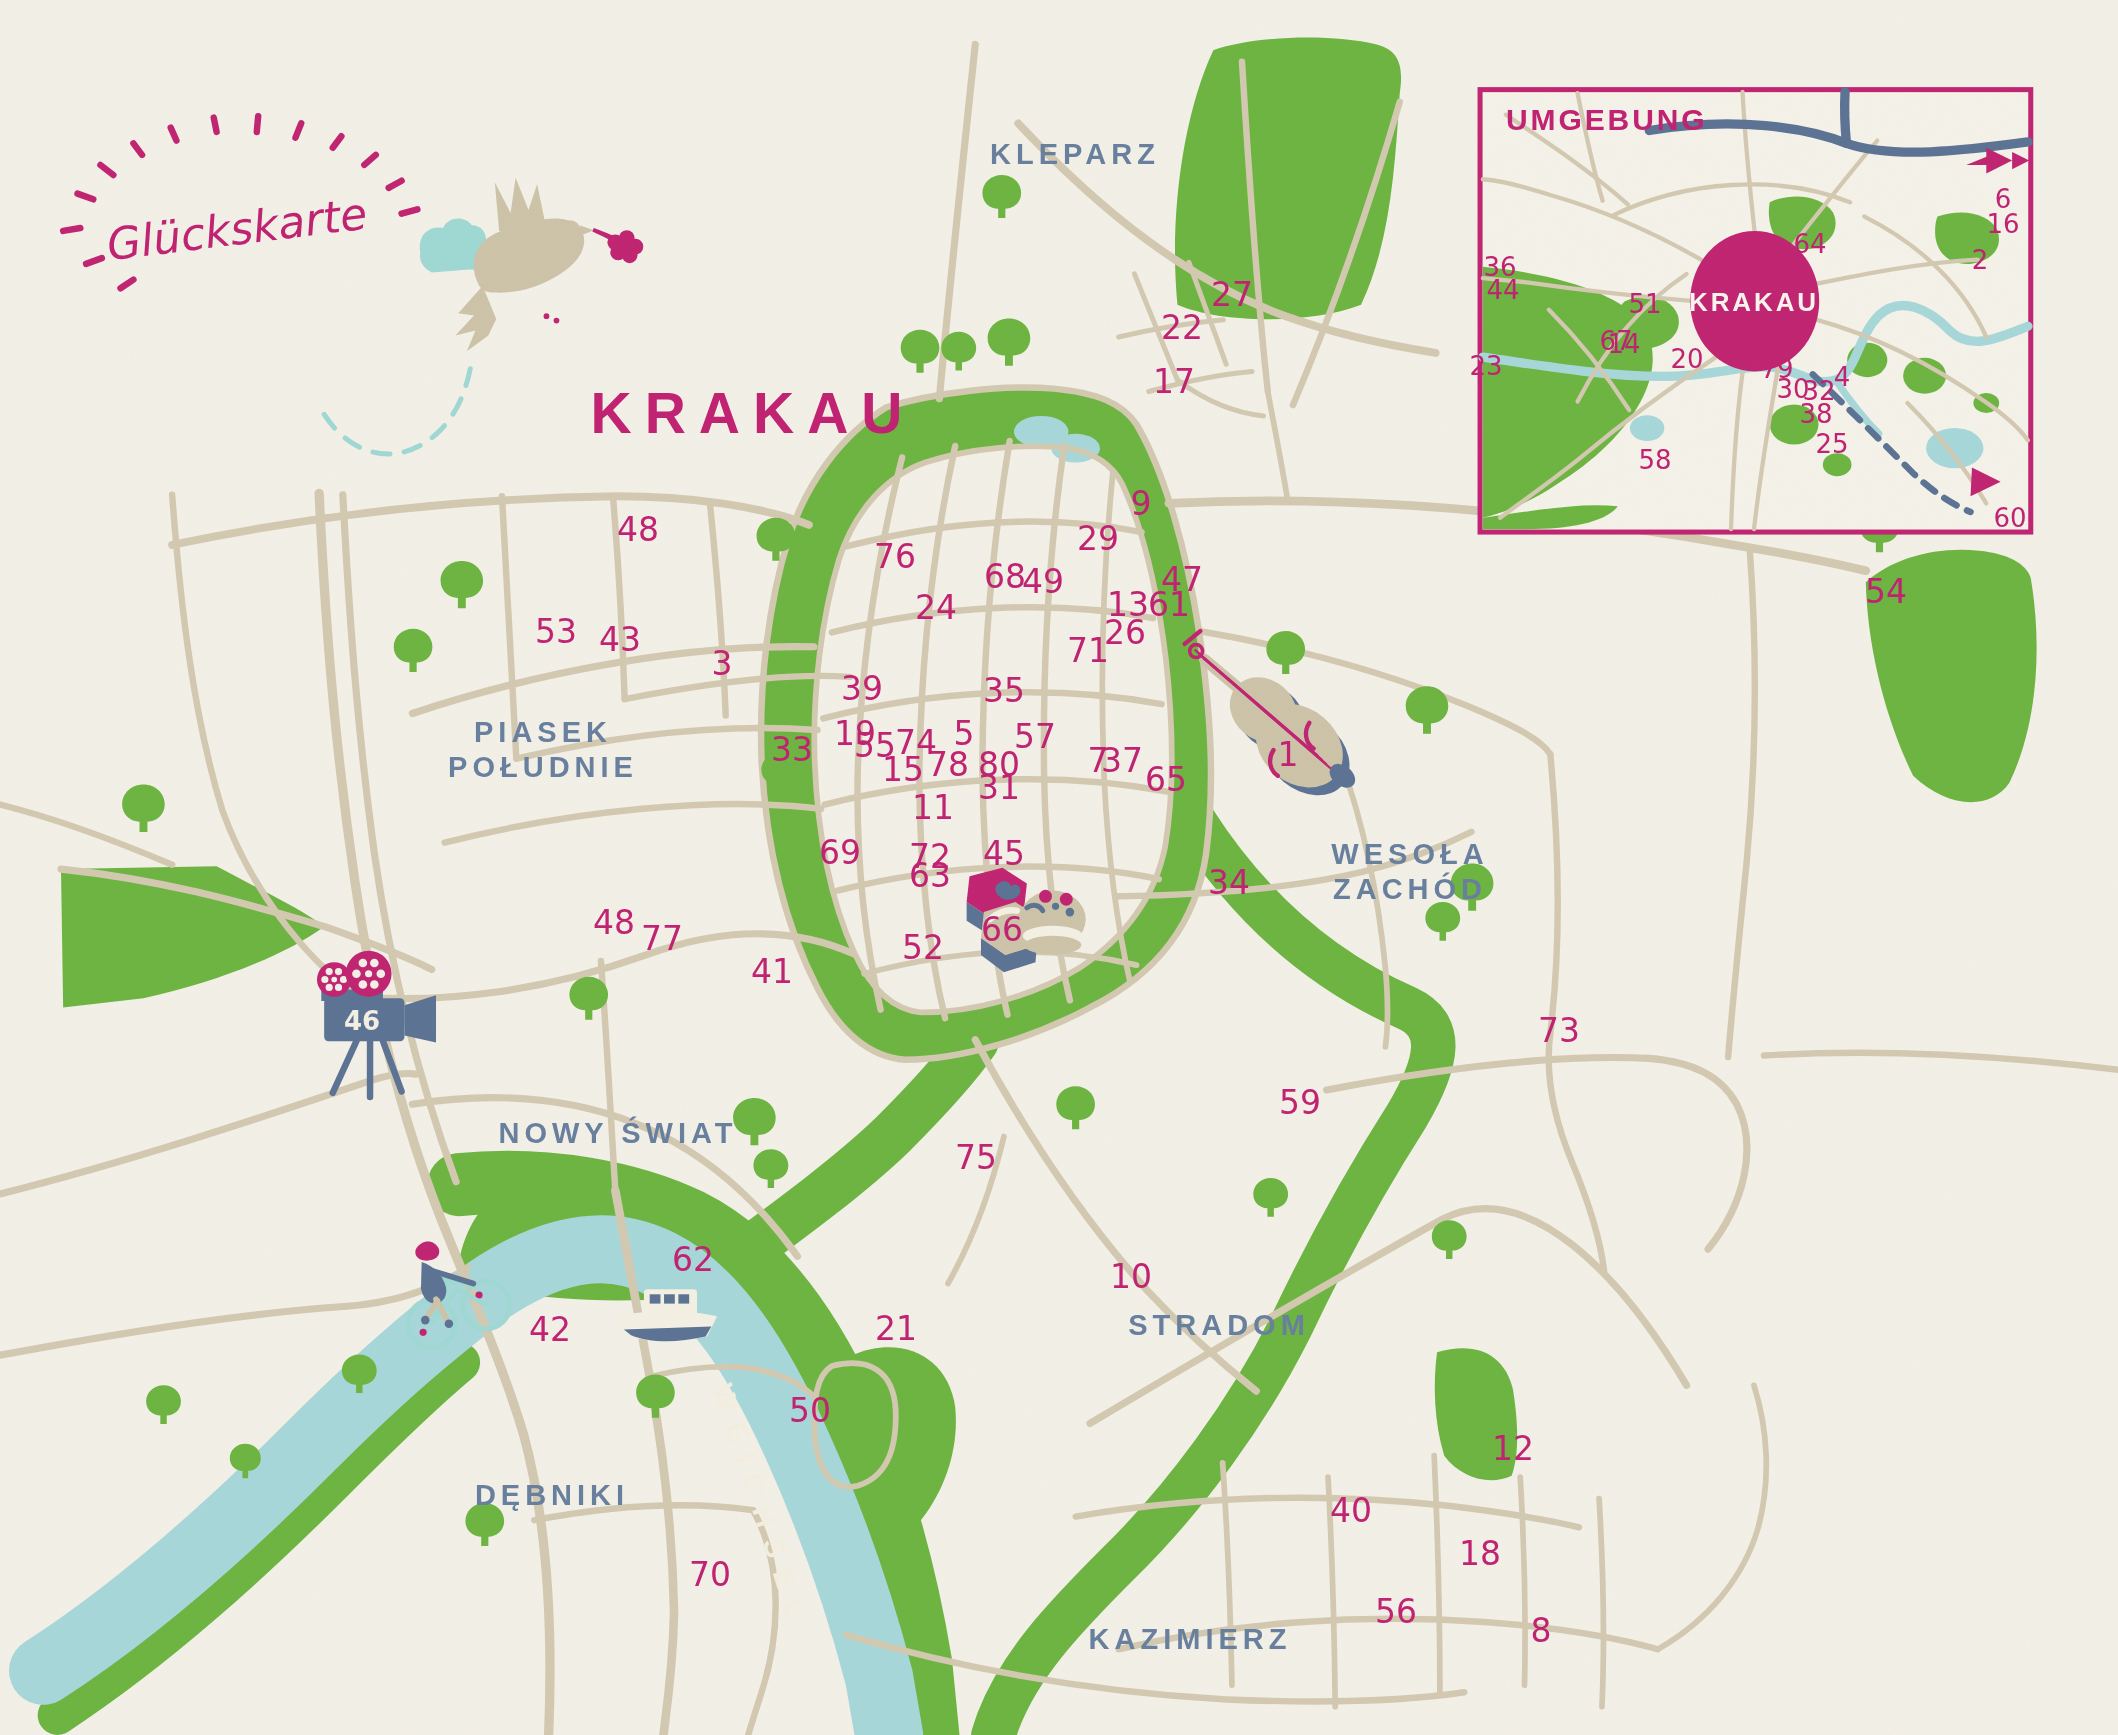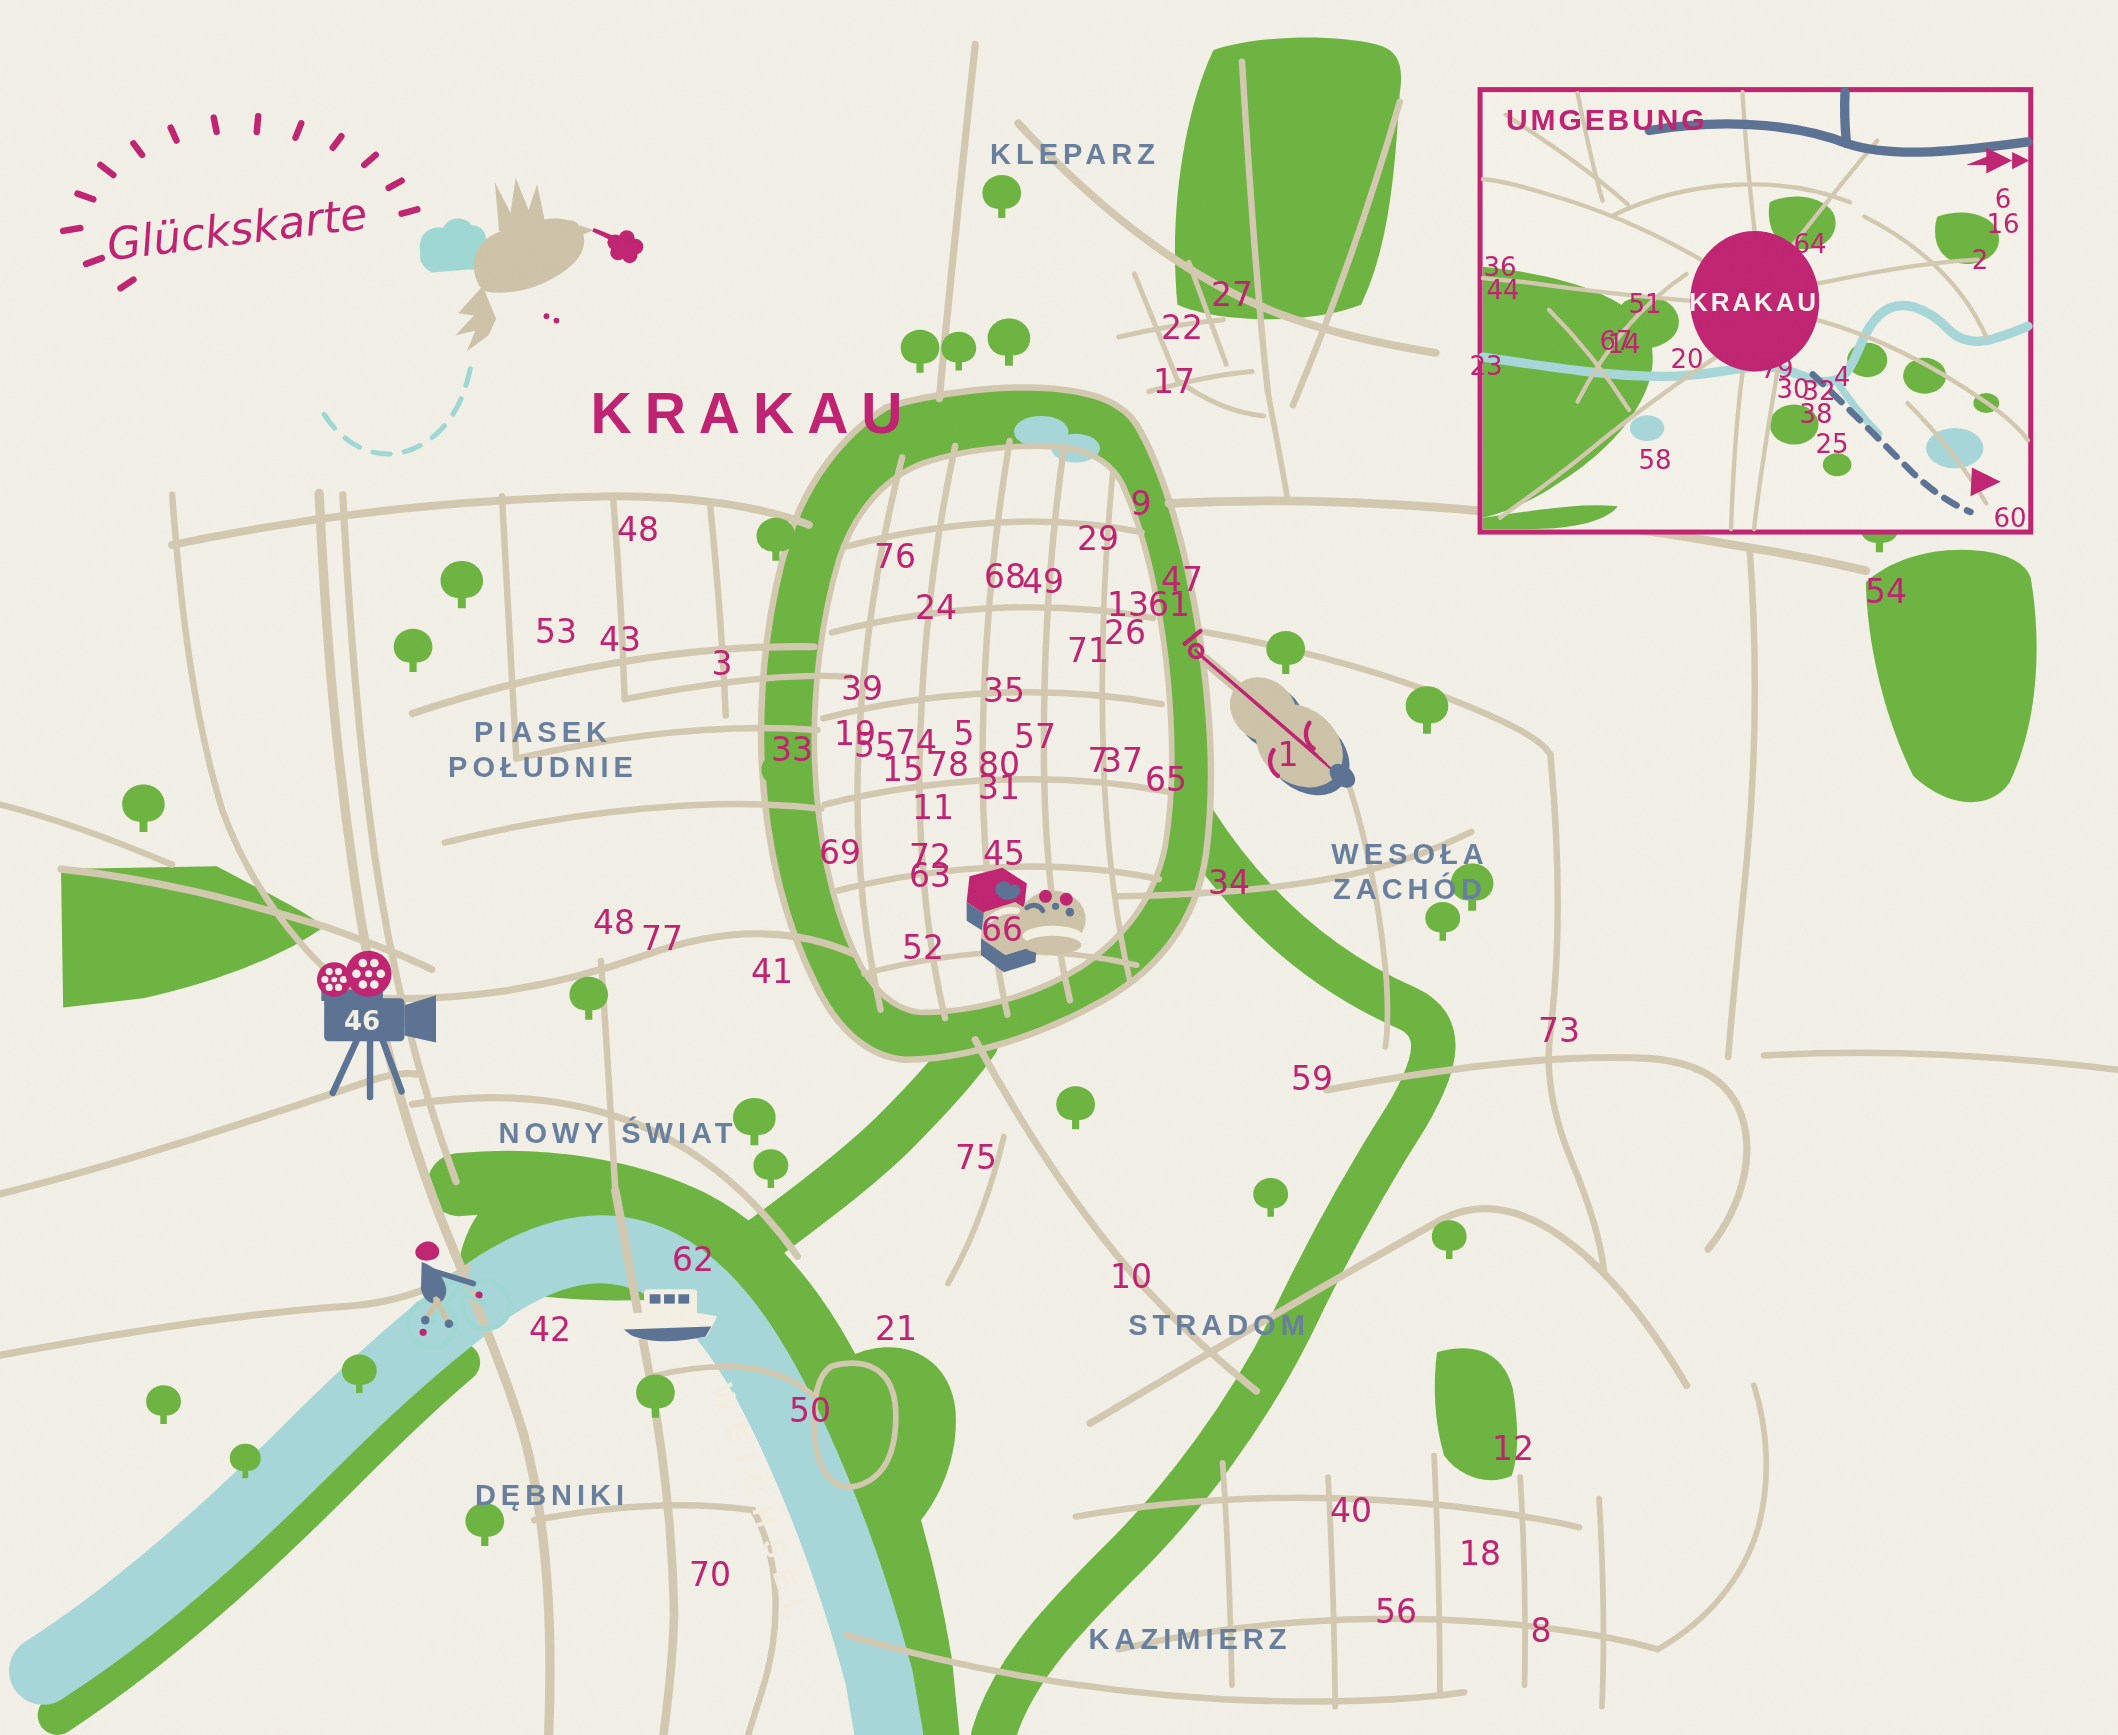--- a/index.html
+++ b/index.html
@@ -432,21 +432,21 @@
         <div class="num" style="left: 1182px; top: 579px;">47</div>
         <div class="num" style="left: 614px; top: 922px;">48</div>
         <div class="num" style="left: 1043px; top: 581px;">49</div>
         <div class="num" style="left: 810px; top: 1410px;">50</div>
         <div class="num" style="left: 923px; top: 947px;">52</div>
         <div class="num" style="left: 556px; top: 631px;">53</div>
         <div class="num" style="left: 1886px; top: 591px;">54</div>
         <div class="num" style="left: 875px; top: 745px;">55</div>
         <div class="num" style="left: 1396px; top: 1611px;">56</div>
         <div class="num" style="left: 1035px; top: 736px;">57</div>
-        <div class="num" style="left: 1300px; top: 1078px; margin-left: 12px;">59</div>
+        <div class="num" style="left: 1300px; top: 1102px;">59</div>
         <div class="num" style="left: 1169px; top: 604px;">61</div>
         <div class="num" style="left: 693px; top: 1259px;">62</div>
         <div class="num" style="left: 930px; top: 875px;">63</div>
         <div class="num" style="left: 1166px; top: 779px;">65</div>
         <div class="num" style="left: 1002px; top: 929px;">66</div>
         <div class="num" style="left: 1005px; top: 576px;">68</div>
         <div class="num" style="left: 840px; top: 852px;">69</div>
         <div class="num" style="left: 710px; top: 1574px;">70</div>
         <div class="num" style="left: 1088px; top: 650px;">71</div>
         <div class="num" style="left: 930px; top: 835px; margin-top: 21px;">72</div>

